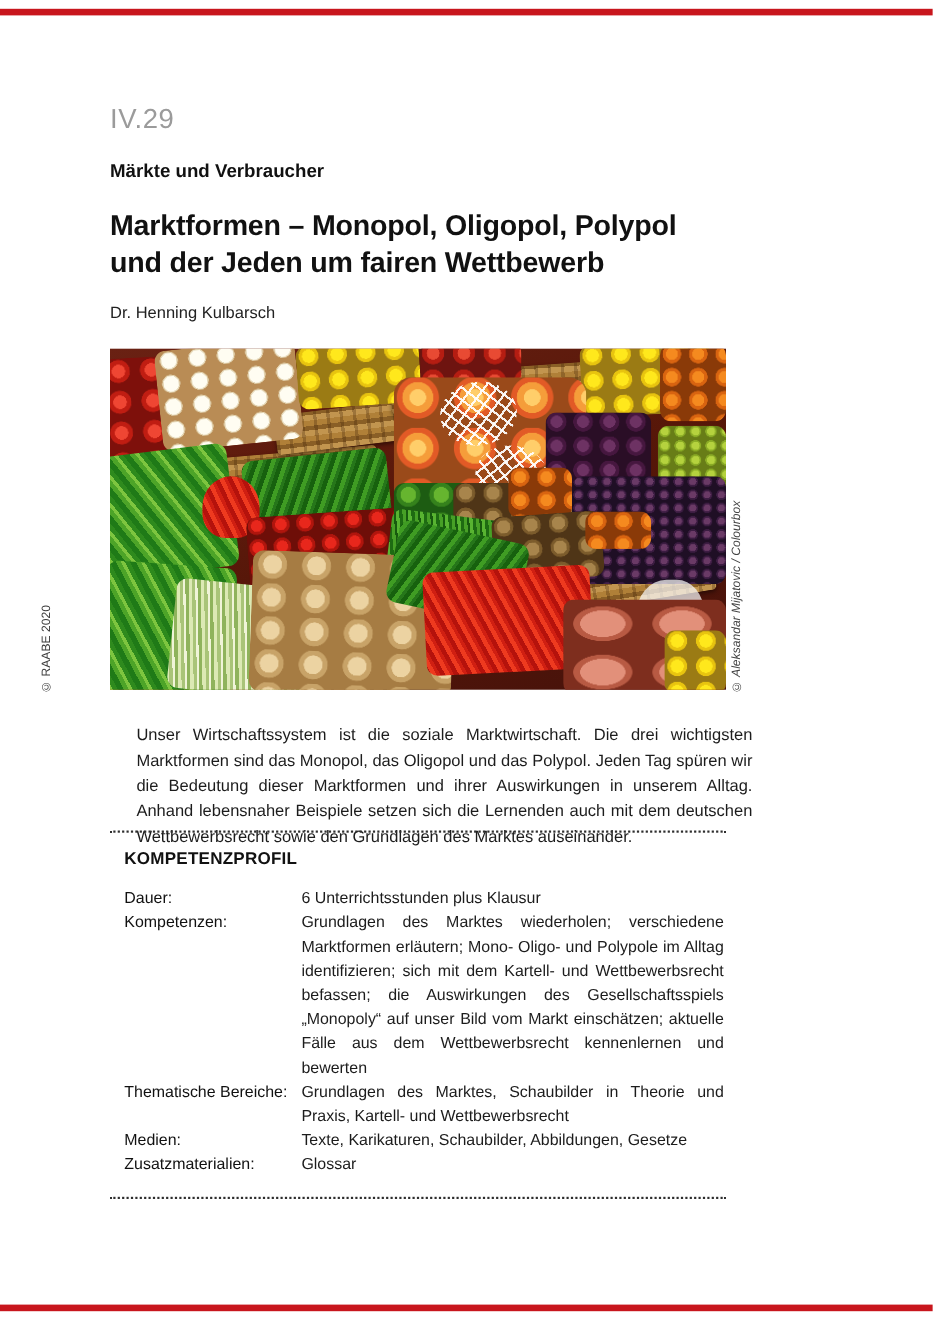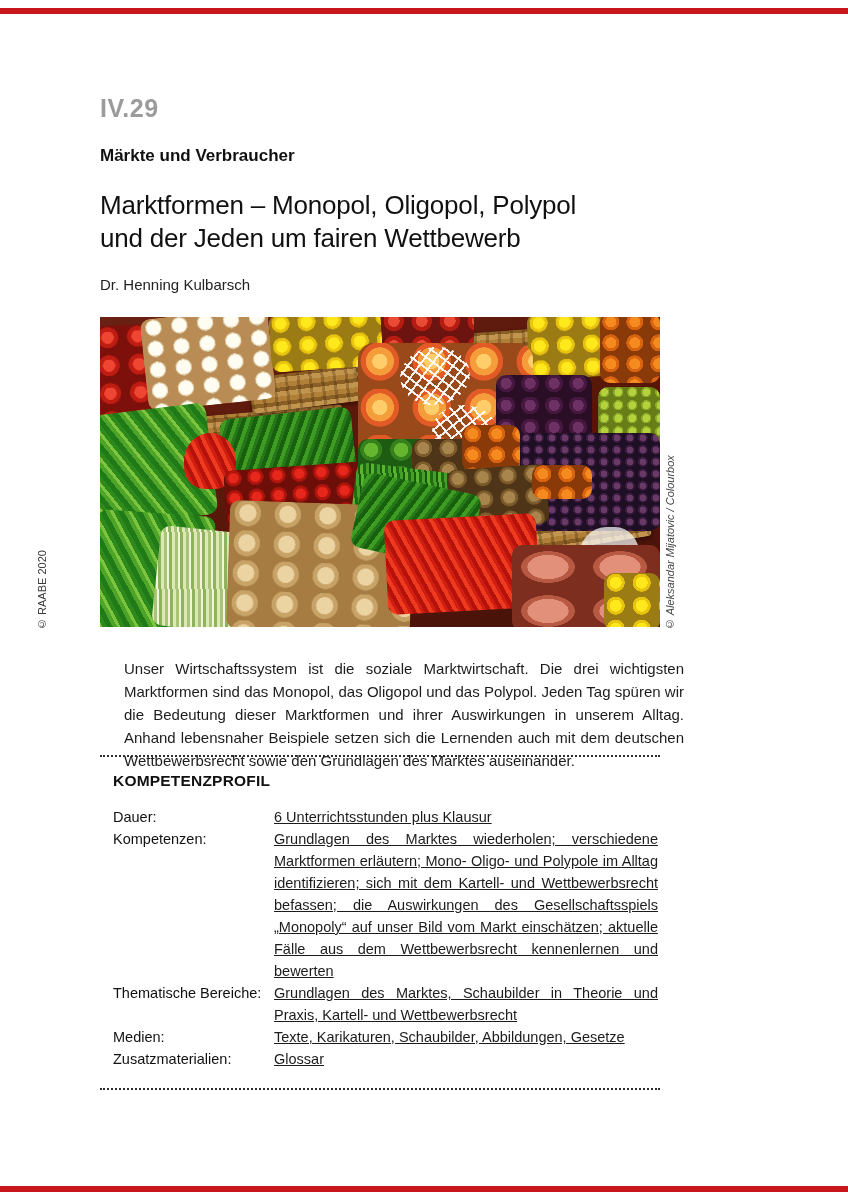--- a/index.html
+++ b/index.html
@@ -4,23 +4,23 @@
 <style>
   html,body{margin:0;padding:0;background:#ffffff;}
   body{width:848px;height:1200px;position:relative;overflow:hidden;
        font-family:"Liberation Sans", sans-serif;color:#1f1f1f;}
   .page{position:absolute;inset:0;}
 
   .redbar{position:absolute;left:0;width:848px;height:6px;background:#c8161d;}
   .redbar.top{top:8px;}
   .redbar.bottom{top:1186px;}
 
-  .kicker{position:absolute;left:100px;top:94px;font-size:25px;font-weight:bold;color:#9b9b9b;letter-spacing:.5px;}
+  .kicker{position:absolute;left:100px;top:94px;font-size:25px;font-weight:normal;color:#9b9b9b;letter-spacing:.5px;}
   .series{position:absolute;left:100px;top:146px;font-size:17px;font-weight:bold;color:#111;}
-  .title{position:absolute;left:100px;top:189px;width:620px;font-size:26px;line-height:33px;font-weight:normal;color:#111;letter-spacing:-.2px;}
+  .title{position:absolute;left:100px;top:189px;width:620px;font-size:26px;line-height:33px;font-weight:bold;color:#111;letter-spacing:-.2px;}
   .author{position:absolute;left:100px;top:276px;font-size:15px;color:#222;}
 
   .photo{position:absolute;left:100px;top:317px;width:560px;height:310px;overflow:hidden;
          background:linear-gradient(160deg,#6a2113 0%,#551608 55%,#46120b 100%);}
   .photo i{display:block;position:absolute;}
   .heap{border-radius:10px;}
   .basket{background-color:#a5742f;
     background-image:repeating-linear-gradient(90deg,rgba(60,30,5,.28) 0 3px,transparent 3px 12px),
                      repeating-linear-gradient(0deg,#c2954f 0 5px,#8a5f26 5px 9px,#b08038 9px 14px);
     border-radius:4px;box-shadow:0 2px 4px rgba(0,0,0,.45);}
@@ -55,21 +55,21 @@
 
   .intro{position:absolute;left:100px;top:642px;width:560px;font-size:15px;line-height:23px;
          text-align:justify;color:#1c1c1c;margin-left:24px;}
 
   .profilebox{position:absolute;left:100px;top:755px;width:560px;box-sizing:border-box;
               border-top:2px dotted #2e2e2e;border-bottom:2px dotted #2e2e2e;
               padding:15px 0 18px 13px;}
   .profilebox h2{margin:0 0 16px 0;font-size:15.5px;font-weight:bold;color:#111;letter-spacing:.2px;}
   .prow{display:grid;grid-template-columns:161px 1fr;font-size:14.5px;line-height:22px;}
   .prow .plabel{font-weight:normal;color:#111;}
-  .prow .pvalue{color:#1c1c1c;text-align:justify;padding-right:2px;text-decoration:underline;}
+  .prow .pvalue{color:#1c1c1c;text-align:justify;padding-right:2px;}
 </style>
 </head>
 <body>
 
 <div class="page">
 
   <div class="redbar top"></div>
 
   <div class="kicker">IV.29</div>
   <div class="series">Märkte und Verbraucher</div>

